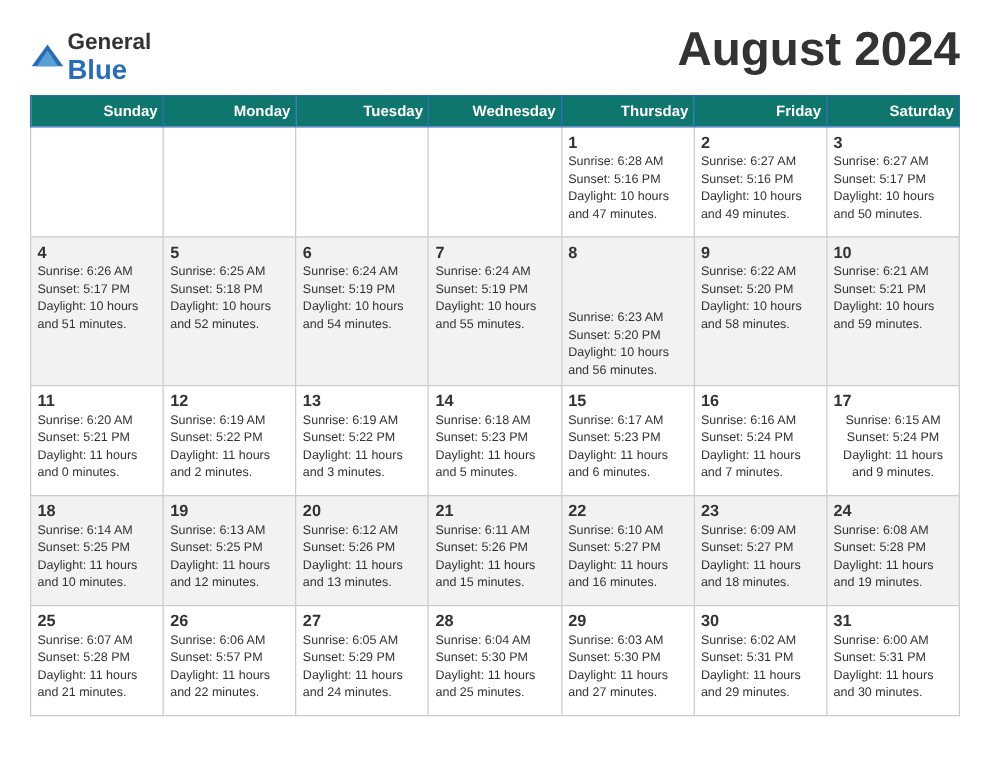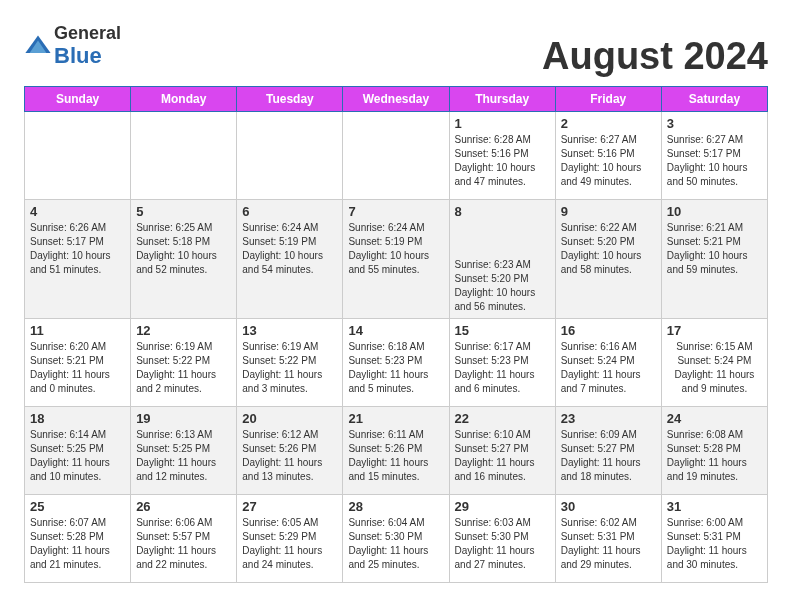--- a/index.html
+++ b/index.html
@@ -36,44 +36,43 @@
       font-weight: bold;
       color: #2a6db5;
     }
     .logo-icon {
       width: 28px;
       height: 28px;
       margin-right: 2px;
     }
     .title-area {
       text-align: right;
-      margin-top: 16px;
     }
     .month-year {
       font-size: 38px;
       font-weight: bold;
       color: #333;
       line-height: 1.1;
     }
     .location {
       font-size: 16px;
       color: #555;
     }
     table {
       width: 100%;
       border-collapse: collapse;
       table-layout: fixed;
     }
     th {
-      background-color: #d946ef;
+      background-color: #0f766e;
       color: #fff;
       font-size: 12px;
       font-weight: bold;
       padding: 5px 4px;
-      text-align: center;
+      text-align: right;
       border: 1px solid #2a6db5;
     }
     td {
       vertical-align: top;
       border: 1px solid #ccc;
       padding: 4px 5px;
       font-size: 10.5px;
       color: #333;
       height: 88px;
       background: #fff;

